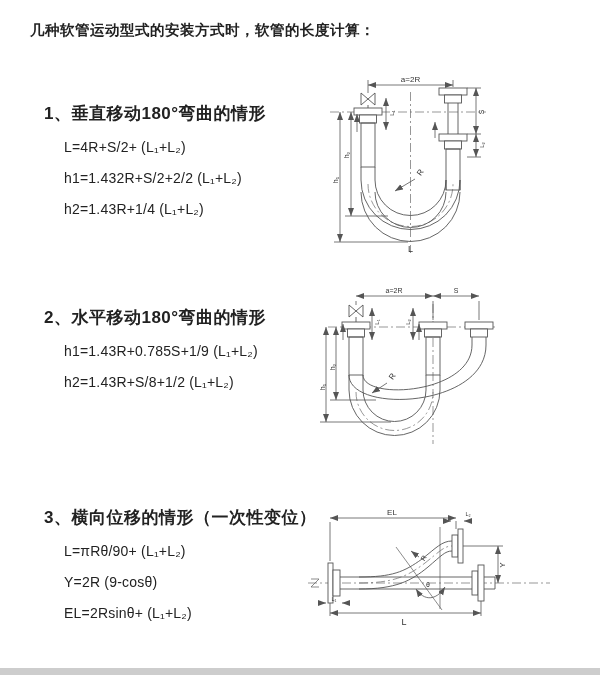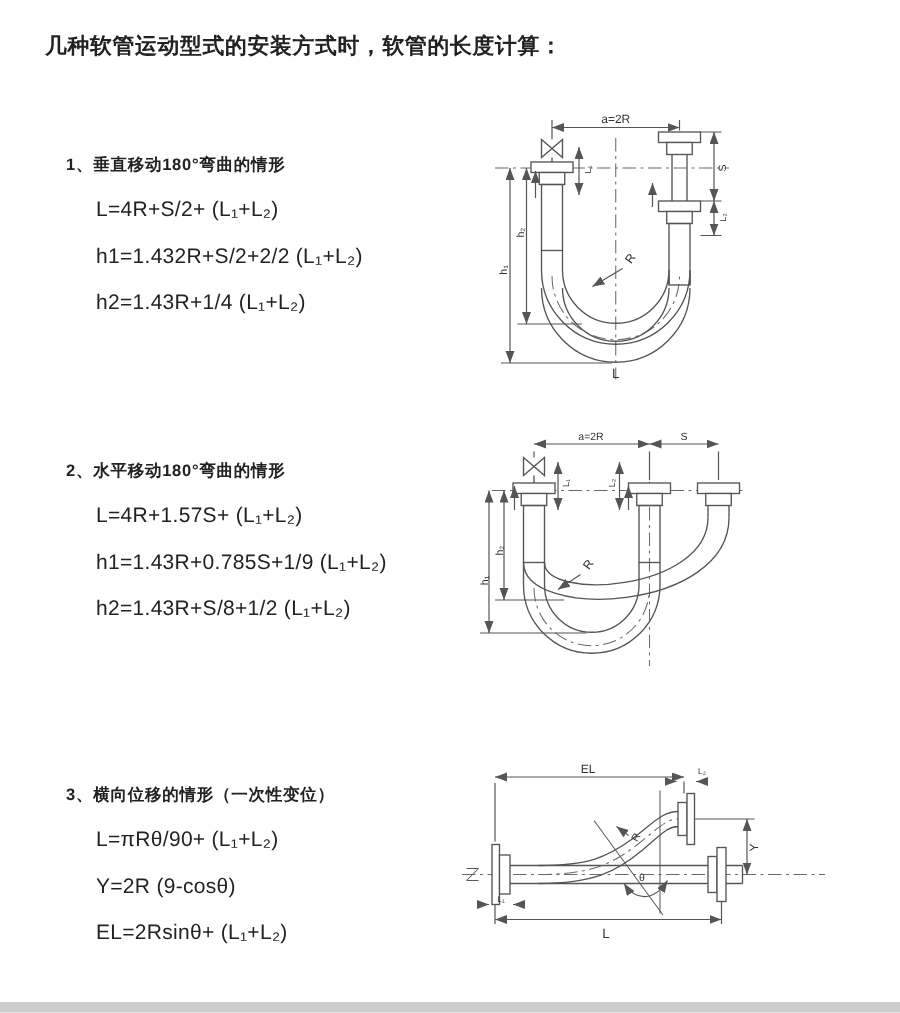--- a/index.html
+++ b/index.html
@@ -1,22 +1,22 @@
 <!DOCTYPE html>
 <html><head>
 <meta charset="utf-8">
 <style>
   html,body{margin:0;padding:0;background:#fff;}
   body{width:600px;height:675px;position:relative;overflow:hidden;
        font-family:"Liberation Sans","DejaVu Sans",sans-serif;color:#222;}
   .page{position:absolute;inset:0;background:#ffffff;border-radius:13px;}
   .title{position:absolute;left:30px;top:21px;font-size:14.5px;font-weight:700;letter-spacing:.5px;}
   .sec{position:absolute;left:44px;}
-  #sec1{top:102px}#sec2{top:306px}#sec3{top:522px}
-  .heading{font-size:11px;font-weight:700;letter-spacing:.5px;margin:0 0 14px 0;}
+  #sec1{top:102px}#sec2{top:306px}#sec3{top:506px}
+  .heading{font-size:17px;font-weight:700;letter-spacing:.5px;margin:0 0 14px 0;}
   .formula{font-size:14px;margin:0 0 15px 0;padding-left:20px;letter-spacing:.2px;white-space:nowrap;}
   .diag{position:absolute;}
   #d1{left:318px;top:72px;}
   #d2{left:316px;top:282px;}
   #d3{left:300px;top:503px;}
   svg .ln{stroke:#555;fill:none;stroke-width:.9;}
   svg .thin{stroke:#5a5a5a;fill:none;stroke-width:.7;}
   svg .cl{stroke:#6a6a6a;fill:none;stroke-width:.7;stroke-dasharray:9 3 2 3;}
   svg .dim{stroke:#555;fill:none;stroke-width:.8;}
   svg .fl{fill:#ffffff;stroke:#555;stroke-width:.9;}
@@ -32,21 +32,20 @@
 
   <div class="sec" id="sec1">
     <div class="heading">1、垂直移动180°弯曲的情形</div>
     <div class="formula">L=4R+S/2+ (L₁+L₂)</div>
     <div class="formula">h1=1.432R+S/2+2/2 (L₁+L₂)</div>
     <div class="formula">h2=1.43R+1/4 (L₁+L₂)</div>
   </div>
 
   <div class="sec" id="sec2">
     <div class="heading">2、水平移动180°弯曲的情形</div>
-    <div class="formula">L=4R+1.57S+ (L₁+L₂)</div>
     <div class="formula">h1=1.43R+0.785S+1/9 (L₁+L₂)</div>
     <div class="formula">h2=1.43R+S/8+1/2 (L₁+L₂)</div>
   </div>
 
   <div class="sec" id="sec3">
     <div class="heading">3、横向位移的情形（一次性变位）</div>
     <div class="formula">L=πRθ/90+ (L₁+L₂)</div>
     <div class="formula">Y=2R (9-cosθ)</div>
     <div class="formula">EL=2Rsinθ+ (L₁+L₂)</div>
   </div>

